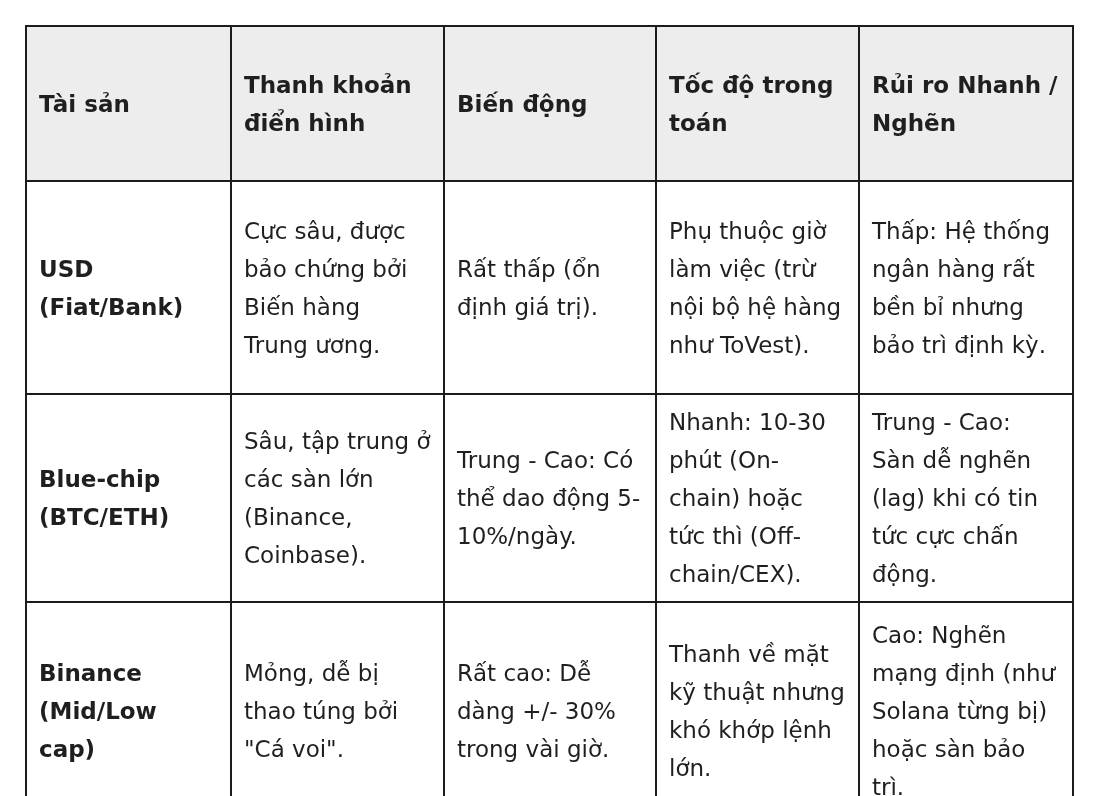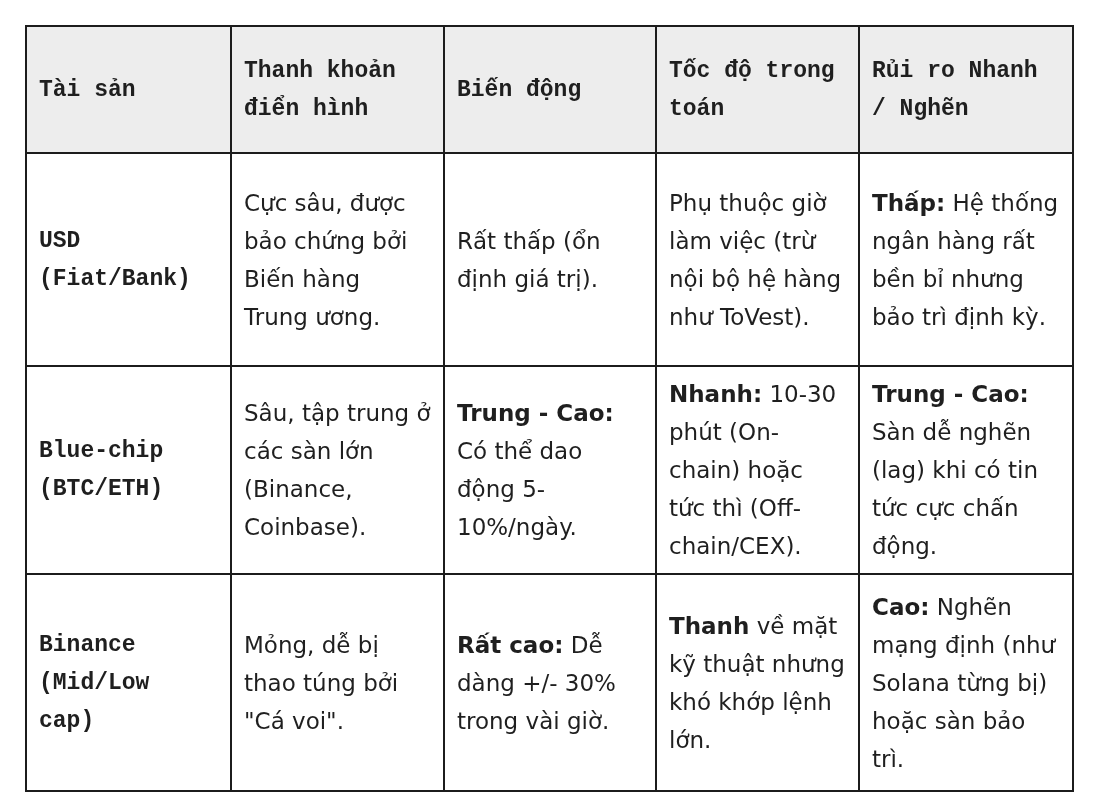--- a/index.html
+++ b/index.html
@@ -32,26 +32,25 @@
     font-size: 23px;
     line-height: 38px;
     overflow-wrap: break-word;
   }
   table.cmp thead th {
     background: #ededed;
     font-weight: 700;
   }
   table.cmp td.asset {
     font-weight: 700;
-    font-family: Liberation Mono, monospace;
   }
   table.cmp .lead {
-    font-weight: 700;
+    font-weight: 400;
   }
-  tr.hdr   { height: 127px; font-family: Liberation Mono, monospace; }
+  tr.hdr   { height: 155px; }
   tr.r0    { height: 213px; }
   tr.r1    { height: 203px; }
   tr.r2    { height: 217px; }
 </style>
 </head>
 <body>
 
 <div class="page">
   <table class="cmp">
     <colgroup>

